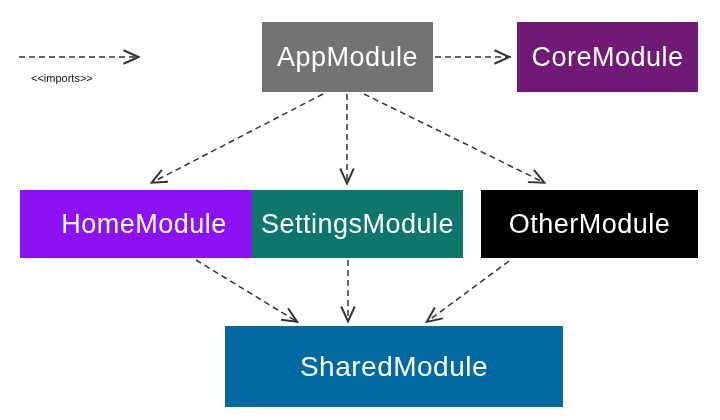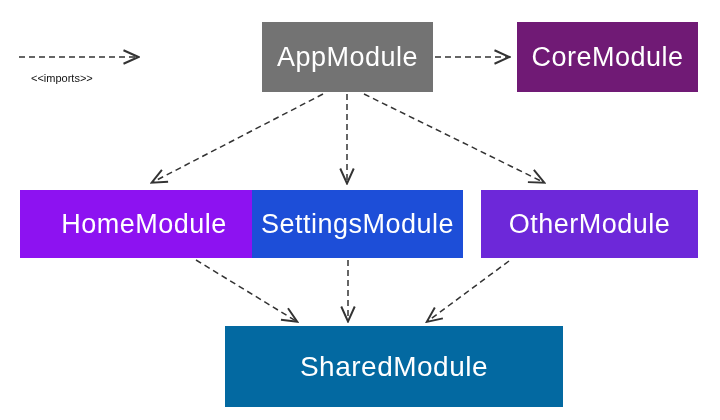--- a/index.html
+++ b/index.html
@@ -78,19 +78,19 @@
   </svg>
 
   <div id="legend">&lt;&lt;imports&gt;&gt;</div>
 
   <div id="node-app" class="node" style="background-color: #737373;">AppModule</div>
 
   <div id="node-core" class="node" style="background-color: #701a75;">CoreModule</div>
 
   <div id="node-home" class="node" style="background-color: rgb(141, 18, 241);">HomeModule</div>
 
-  <div id="node-settings" class="node" style="background-color: #1d4ed8;">SettingsModule</div>
+  <div id="node-settings" class="node" style="background-color: #0f766e;">SettingsModule</div>
 
-  <div id="node-other" class="node" style="background-color: #6d28d9;">OtherModule</div>
+  <div id="node-other" class="node" style="background-color: #000000;">OtherModule</div>
 
   <div id="node-shared" class="node" style="background-color: #0369a1; margin-left: 36px;">SharedModule</div>
 
 </div>
 
 </body></html>

